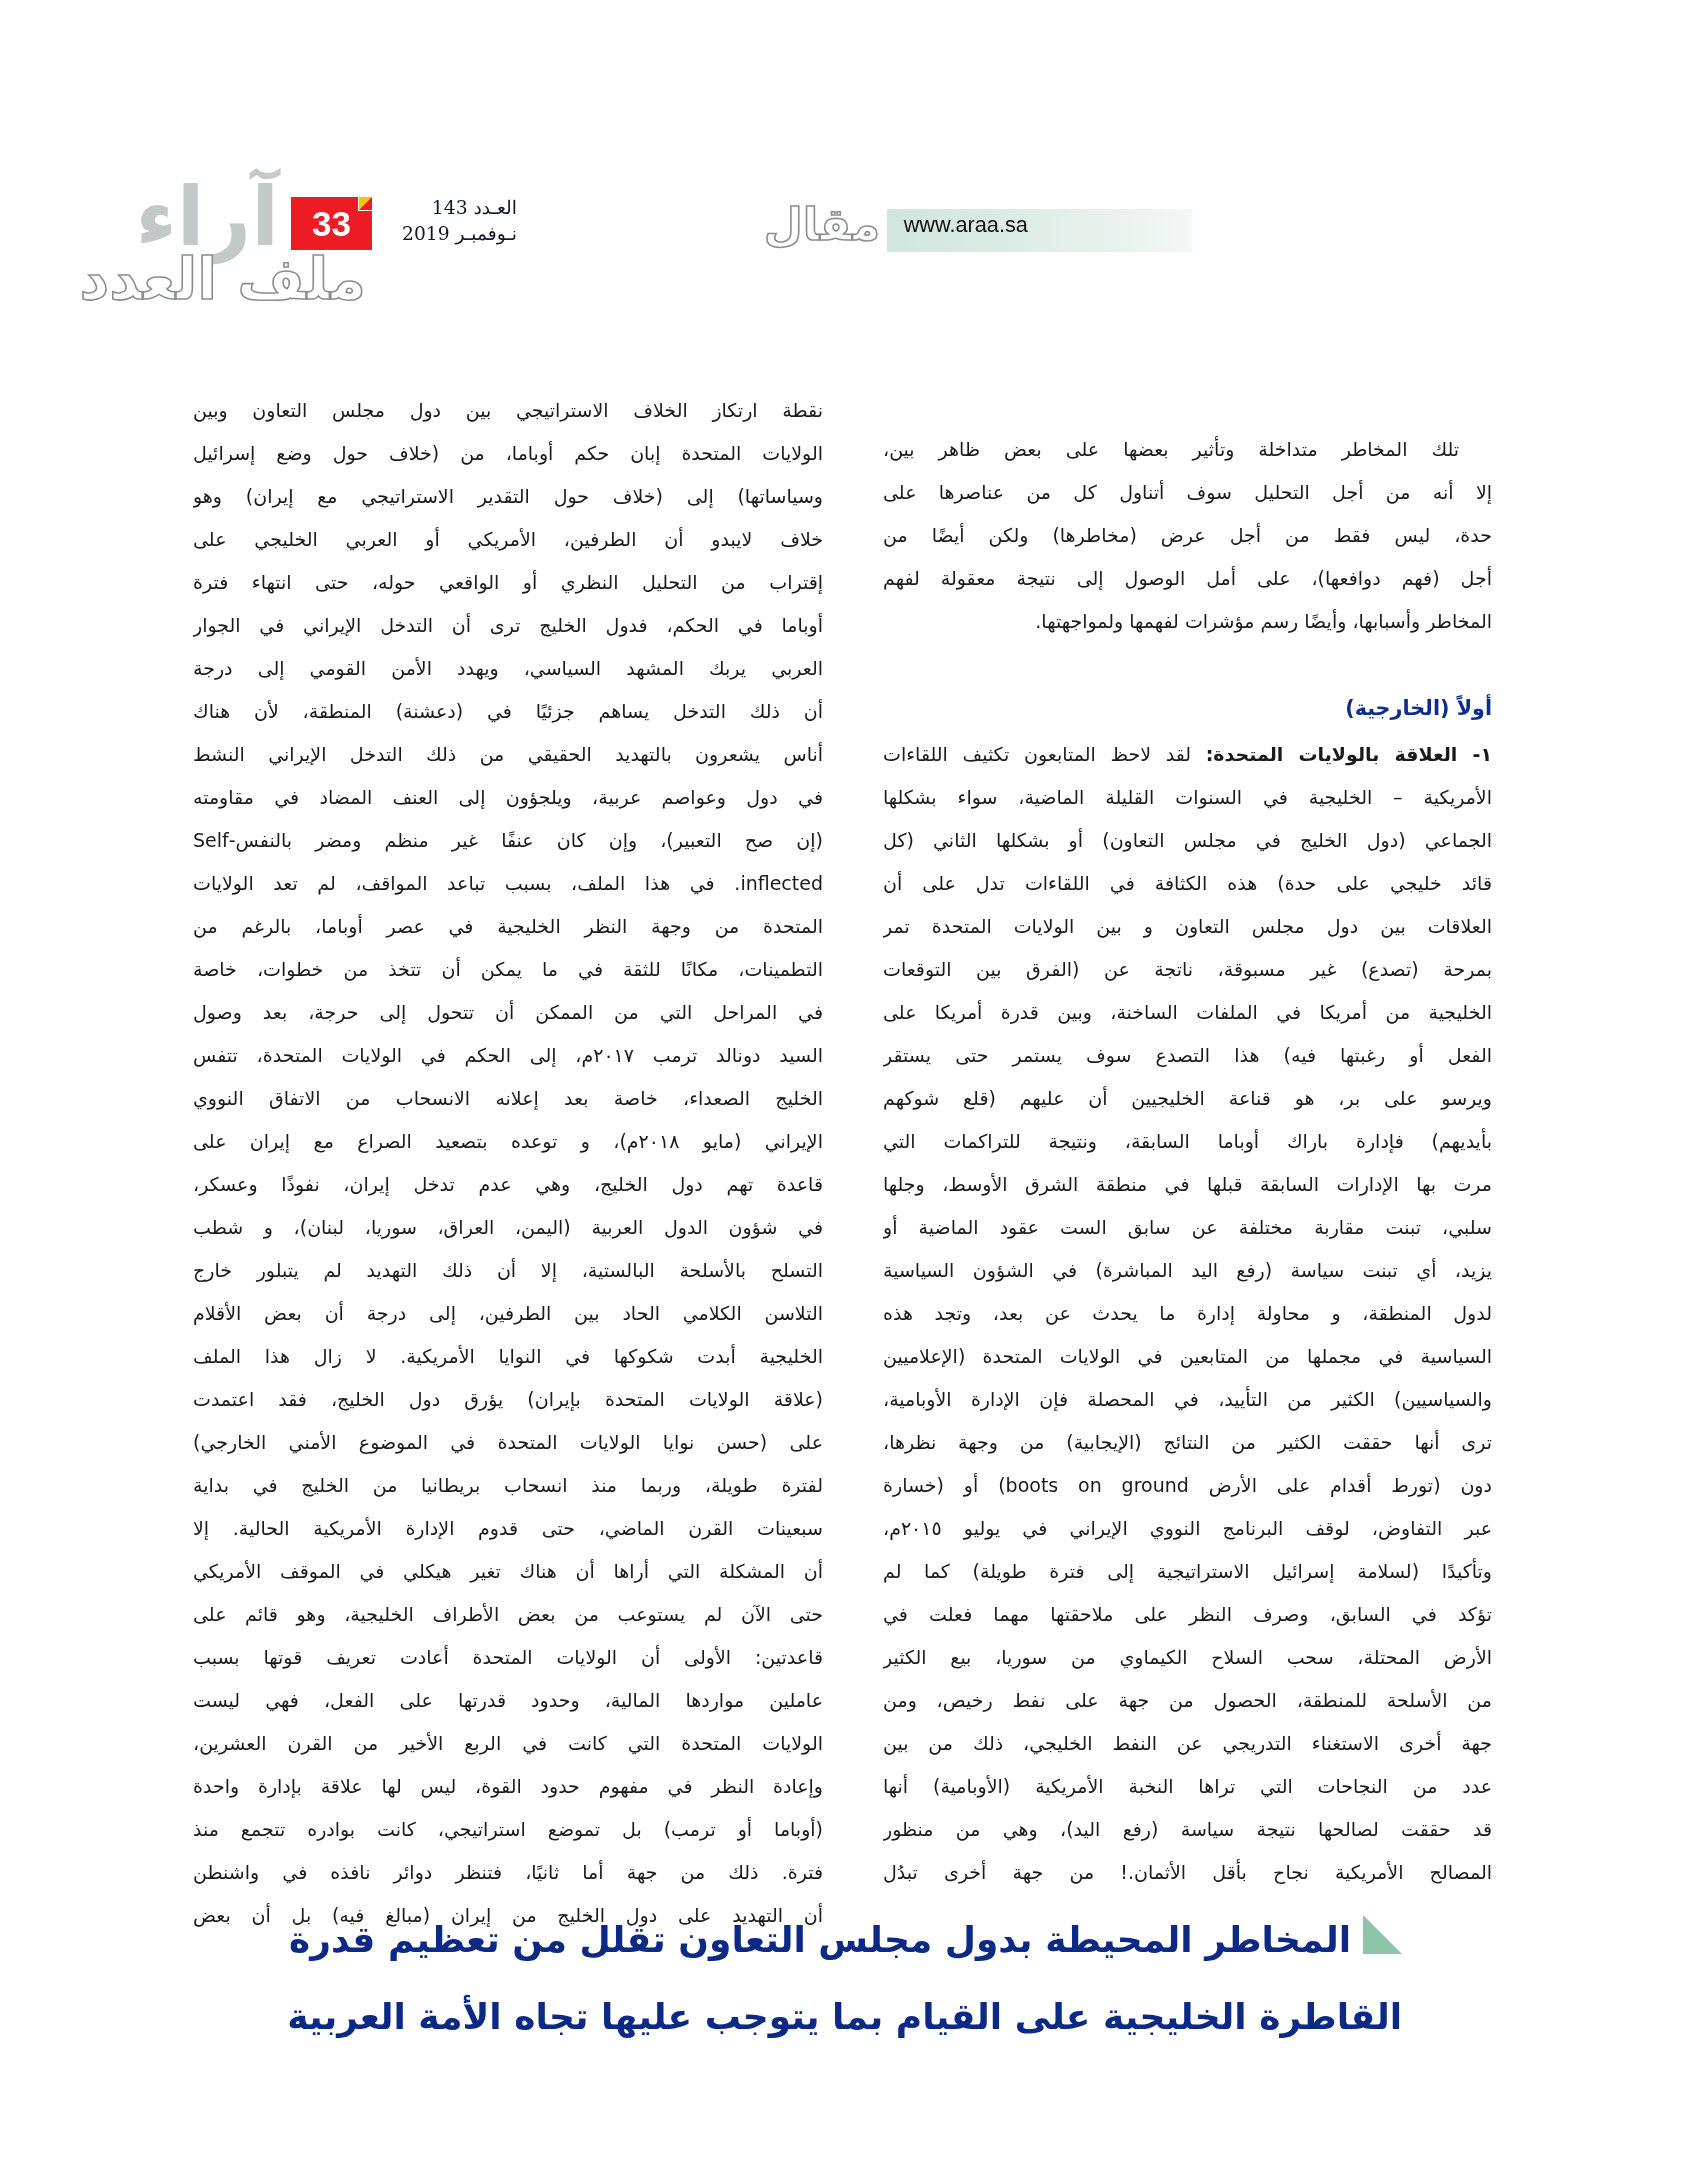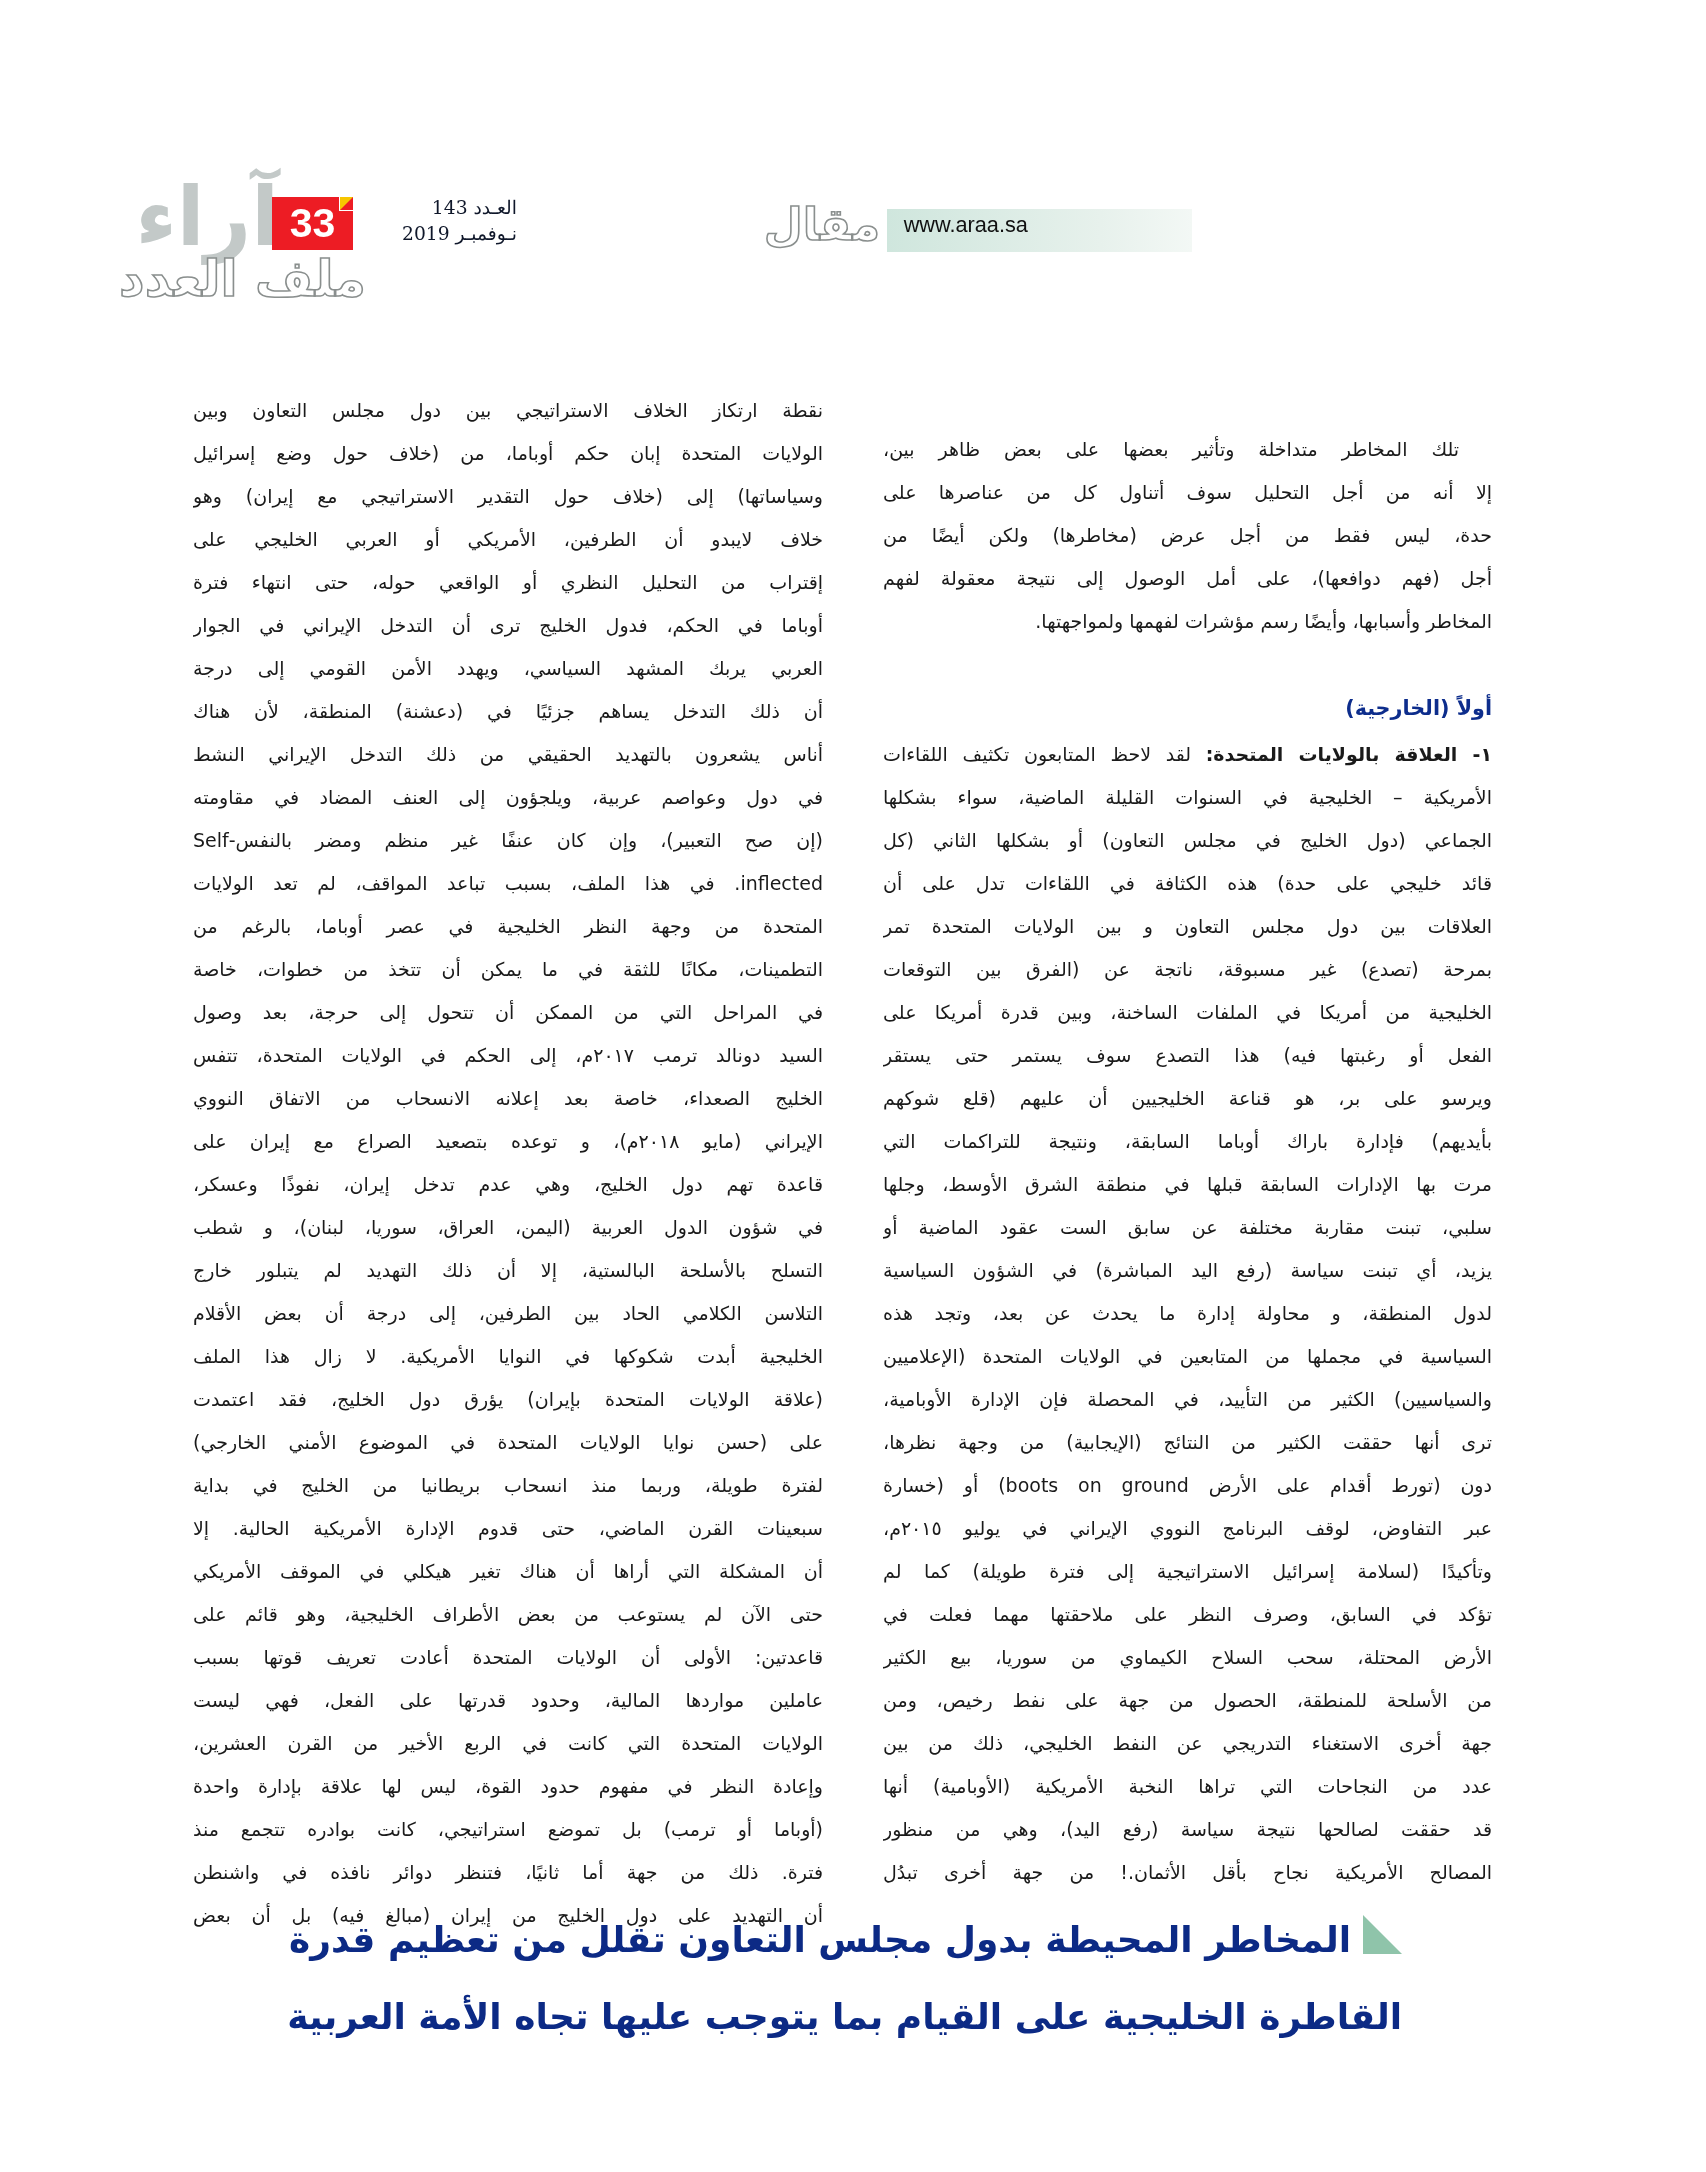--- a/index.html
+++ b/index.html
@@ -3,32 +3,32 @@
 <meta charset="utf-8">
 <style>
   html, body { margin:0; padding:0; background:#ffffff; }
   body { width:1706px; height:2172px; position:relative; overflow:hidden;
          font-family:"DejaVu Sans", sans-serif; color:#1a1a1a; }
 
   
   .logo-main { position:absolute; left:169px; top:175px; width:110px; height:85px;
                font-family:"DejaVu Sans", sans-serif; font-weight:bold; font-size:81px;
                line-height:85px; color:#c3c9c8; text-align:center; direction:rtl; letter-spacing:-3.9px; }
-  .page-box { position:absolute; left:272px; top:197px; width:81px; height:53px; background:#ed1c24;
-              color:#fff; font-family:"Liberation Sans", sans-serif; font-weight:bold; font-size:41px;
+  .page-box { position:absolute; left:291px; top:197px; width:81px; height:53px; background:#ed1c24;
+              color:#fff; font-family:"Liberation Sans", sans-serif; font-weight:bold; font-size:35px;
               line-height:53px; text-align:center; }
   .page-box .fold { position:absolute; right:0; top:0; width:0; height:0;
                     border-left:13.8px solid #f7c600; border-bottom:13.8px solid #ed1c24; border-top:0; }
   .page-box .fold-bg { position:absolute; right:0; top:0; width:13.8px; height:13.8px; background:#fff; }
   .issue { position:absolute; left:379px; top:195px; width:138px; direction:rtl; text-align:right;
            font-family:"DejaVu Serif", serif; font-size:18.7px; line-height:25.6px; color:#0f172a; }
   .issue div { white-space:nowrap; }
   .section-outline { position:absolute; font-family:"DejaVu Sans", sans-serif; font-weight:bold;
                      color:#ffffff; -webkit-text-stroke:1.6px #8a8f8e; direction:rtl; white-space:nowrap; }
-  .file-label { left:169px; top:252px; width:197px; font-size:50px; line-height:55px; text-align:center; letter-spacing:2px; }
+  .file-label { left:169px; top:252px; width:197px; font-size:58px; line-height:55px; text-align:center; letter-spacing:2px; }
   .article-label { left:781px; top:197px; width:99px; font-size:45px; line-height:55px; text-align:center; }
   .url-bar { position:absolute; left:887px; top:209px; width:305px; height:43px;
              background:linear-gradient(90deg,#cfe6dd 0%, #e7f1ec 70%, #f3f8f5 100%); }
   .url-bar span { position:absolute; left:16.7px; top:2px; font-family:"Liberation Sans", sans-serif;
                   font-size:21.7px; line-height:28.6px; color:#111; }
 
   
   .col { position:absolute; direction:rtl; text-align:justify; text-align-last:justify;
          font-family:"DejaVu Sans", sans-serif; font-size:19px; color:#1a1a1a; }
   .col .line { height:43px; line-height:43px; white-space:nowrap; overflow:hidden;

